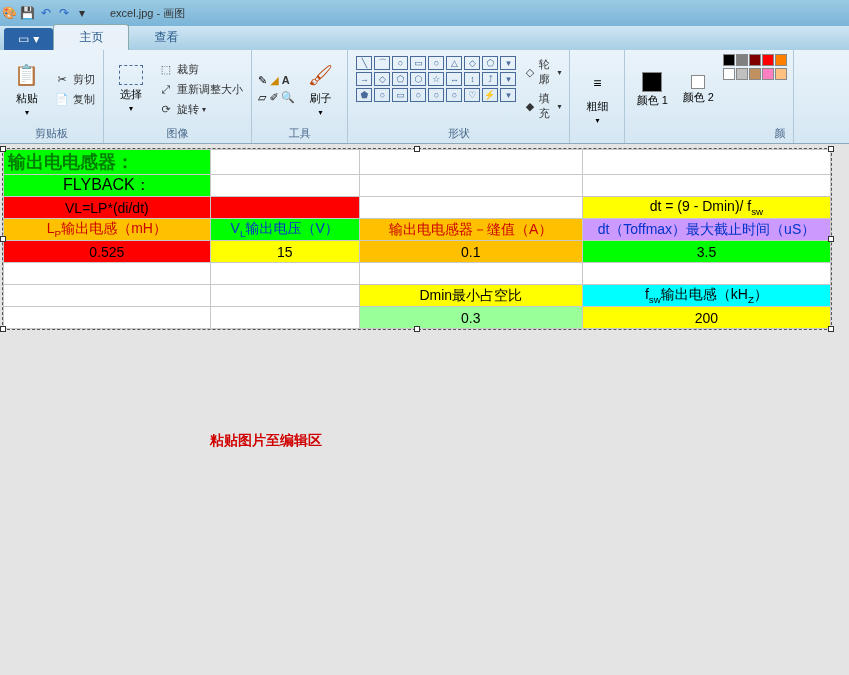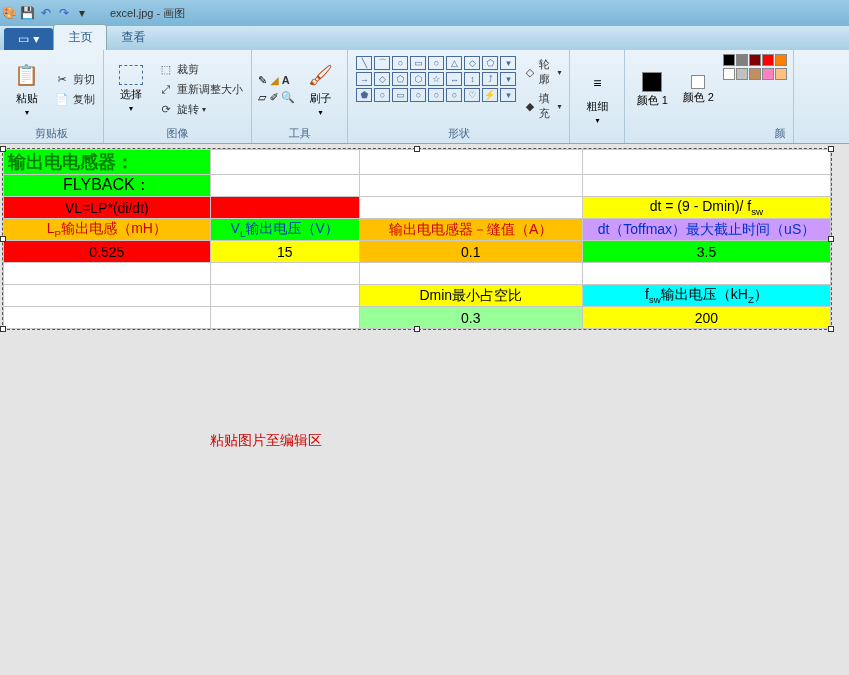--- a/index.html
+++ b/index.html
@@ -3,21 +3,21 @@
 <meta charset="utf-8">
 <style>
 *{box-sizing:border-box;margin:0;padding:0;font-family:"Microsoft YaHei",SimSun,sans-serif}
 body{width:849px;height:675px;background:#e4e4e4;overflow:hidden}
 .titlebar{height:26px;background:linear-gradient(#9bcae4,#7bb5d8);display:flex;align-items:center;font-size:11px;color:#333;padding-left:2px}
 .titlebar .qat{display:flex;align-items:center;gap:2px}
 .titlebar .qat span{width:16px;height:16px;display:inline-flex;align-items:center;justify-content:center;font-size:12px}
 .titlebar .doctitle{margin-left:20px}
 .ribbon-tabs{height:24px;background:linear-gradient(#cfe6f3,#a8cee5);display:flex;align-items:flex-end;padding-left:4px;font-size:12px}
 .ribbon-tabs .filetab{background:#2a63a6;color:#fff;padding:4px 14px;border-radius:3px 3px 0 0;display:flex;align-items:center;gap:4px}
-.ribbon-tabs .tab{padding:4px 14px;color:#2a5a8a;cursor:pointer}
+.ribbon-tabs .tab{padding:4px 25px;color:#2a5a8a;cursor:pointer}
 .ribbon-tabs .tab.active{background:#e9f2f8;border:1px solid #8aa;border-bottom:none;border-radius:3px 3px 0 0}
 .ribbon{height:94px;background:linear-gradient(#eaf3fa,#d5e7f3);border-bottom:1px solid #8ab;display:flex;font-size:11px}
 .group{border-right:1px solid #b0c8d8;padding:4px 6px 2px;display:flex;flex-direction:column;justify-content:space-between}
 .group-body{display:flex;gap:4px;flex:1}
 .group-label{text-align:center;color:#4a6a8a;font-size:11px;padding-top:2px}
 .bigbtn{display:flex;flex-direction:column;align-items:center;justify-content:center;width:42px;gap:2px;cursor:pointer}
 .bigbtn .ic{width:28px;height:28px;display:flex;align-items:center;justify-content:center;font-size:20px}
 .smallrow{display:flex;align-items:center;gap:3px;font-size:11px;color:#333;padding:1px 2px;cursor:pointer}
 .smallrow .ic{width:16px;height:16px;display:inline-flex;align-items:center;justify-content:center}
 .vstack{display:flex;flex-direction:column;gap:2px;justify-content:center}
@@ -40,21 +40,21 @@
 .bg-red{background:#ff0000!important}
 .bg-orange{background:#ffc000!important}
 .bg-yellow{background:#ffff00!important}
 .bg-purple{background:#cc99ff!important}
 .bg-ltgreen{background:#99ff99!important}
 .bg-cyan{background:#00ffff!important}
 .t-green{color:#008000;font-weight:bold;text-align:left!important;font-size:18px}
 .t-red{color:#cc0000}
 .t-blue{color:#0033cc}
 .t-left{text-align:left}
-.hint{position:absolute;left:210px;top:288px;color:#d00000;font-size:14px;font-weight:normal}
+.hint{position:absolute;left:210px;top:288px;color:#d00000;font-size:14px;font-weight:bold}
 sub{font-size:0.7em}
 </style>
 </head>
 <body>
 
 <div class="titlebar">
   <div class="qat">
     <span>🎨</span>
     <span>💾</span>
     <span style="color:#2a63c6">↶</span>
@@ -291,21 +291,21 @@
       <tr>
             <td></td>
             <td></td>
             <td></td>
             <td></td>
           </tr>
       <tr>
         <td></td>
             <td></td>
         <td class="bg-yellow">Dmin最小占空比</td>
-        <td class="bg-cyan"><span>f</span><sub>sw</sub><span>输出电压（kH</span><sub>Z</sub><span>）</span></td>
+        <td class="bg-cyan"><span>f</span><sub>sw</sub><span>输出电感（kH</span><sub>Z</sub><span>）</span></td>
       </tr>
       <tr>
         <td></td>
             <td></td>
         <td class="bg-ltgreen">0.3</td>
         <td class="bg-yellow">200</td>
       </tr>
     </tbody>
       </table>
   </div>

